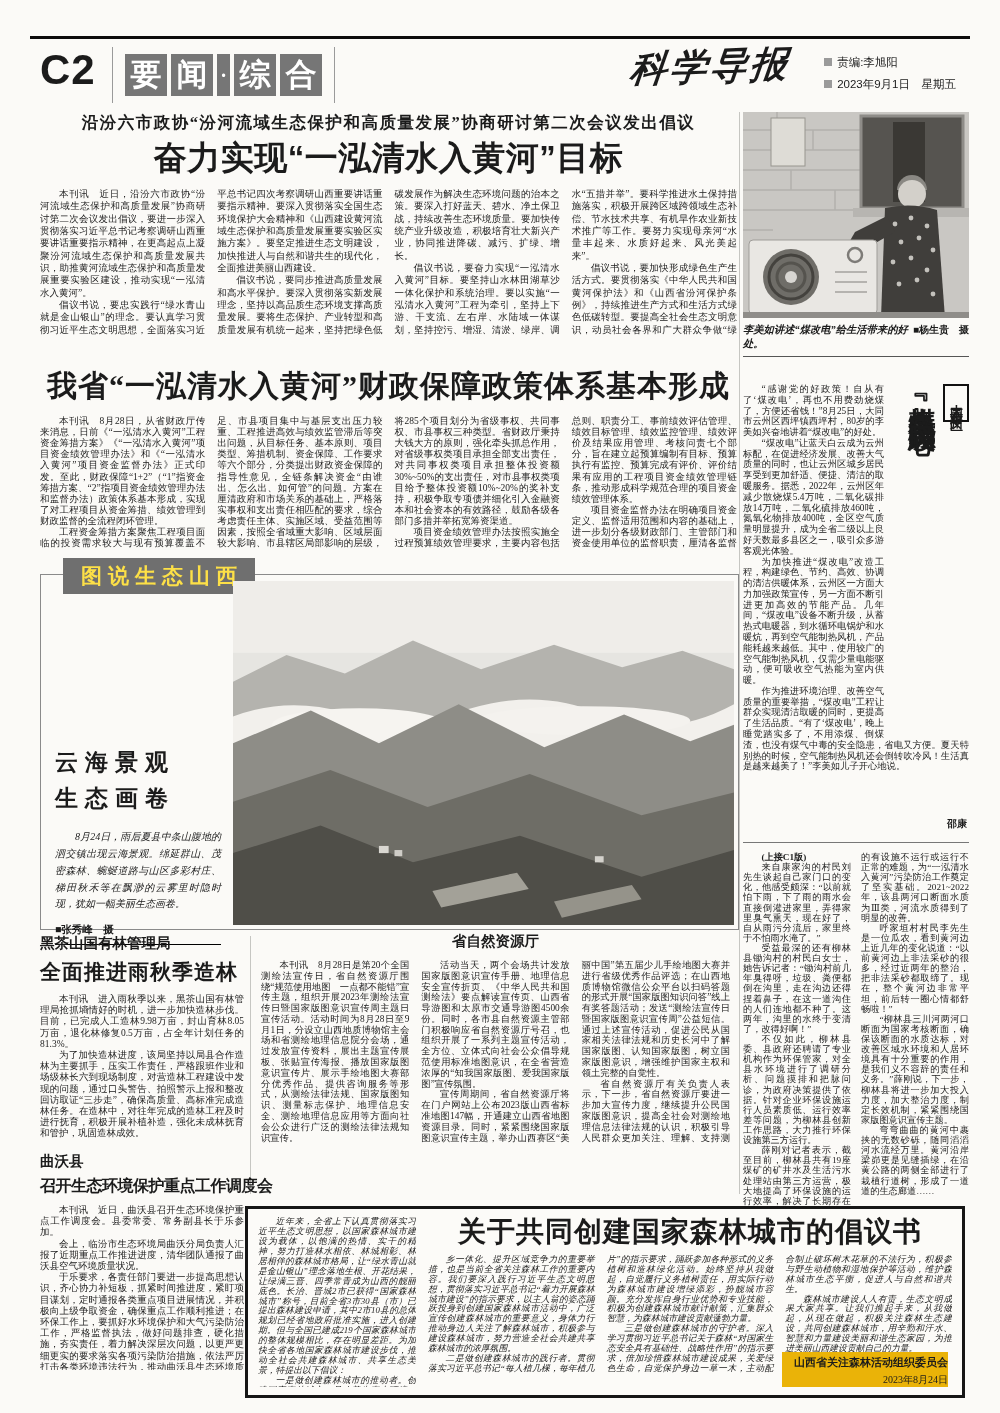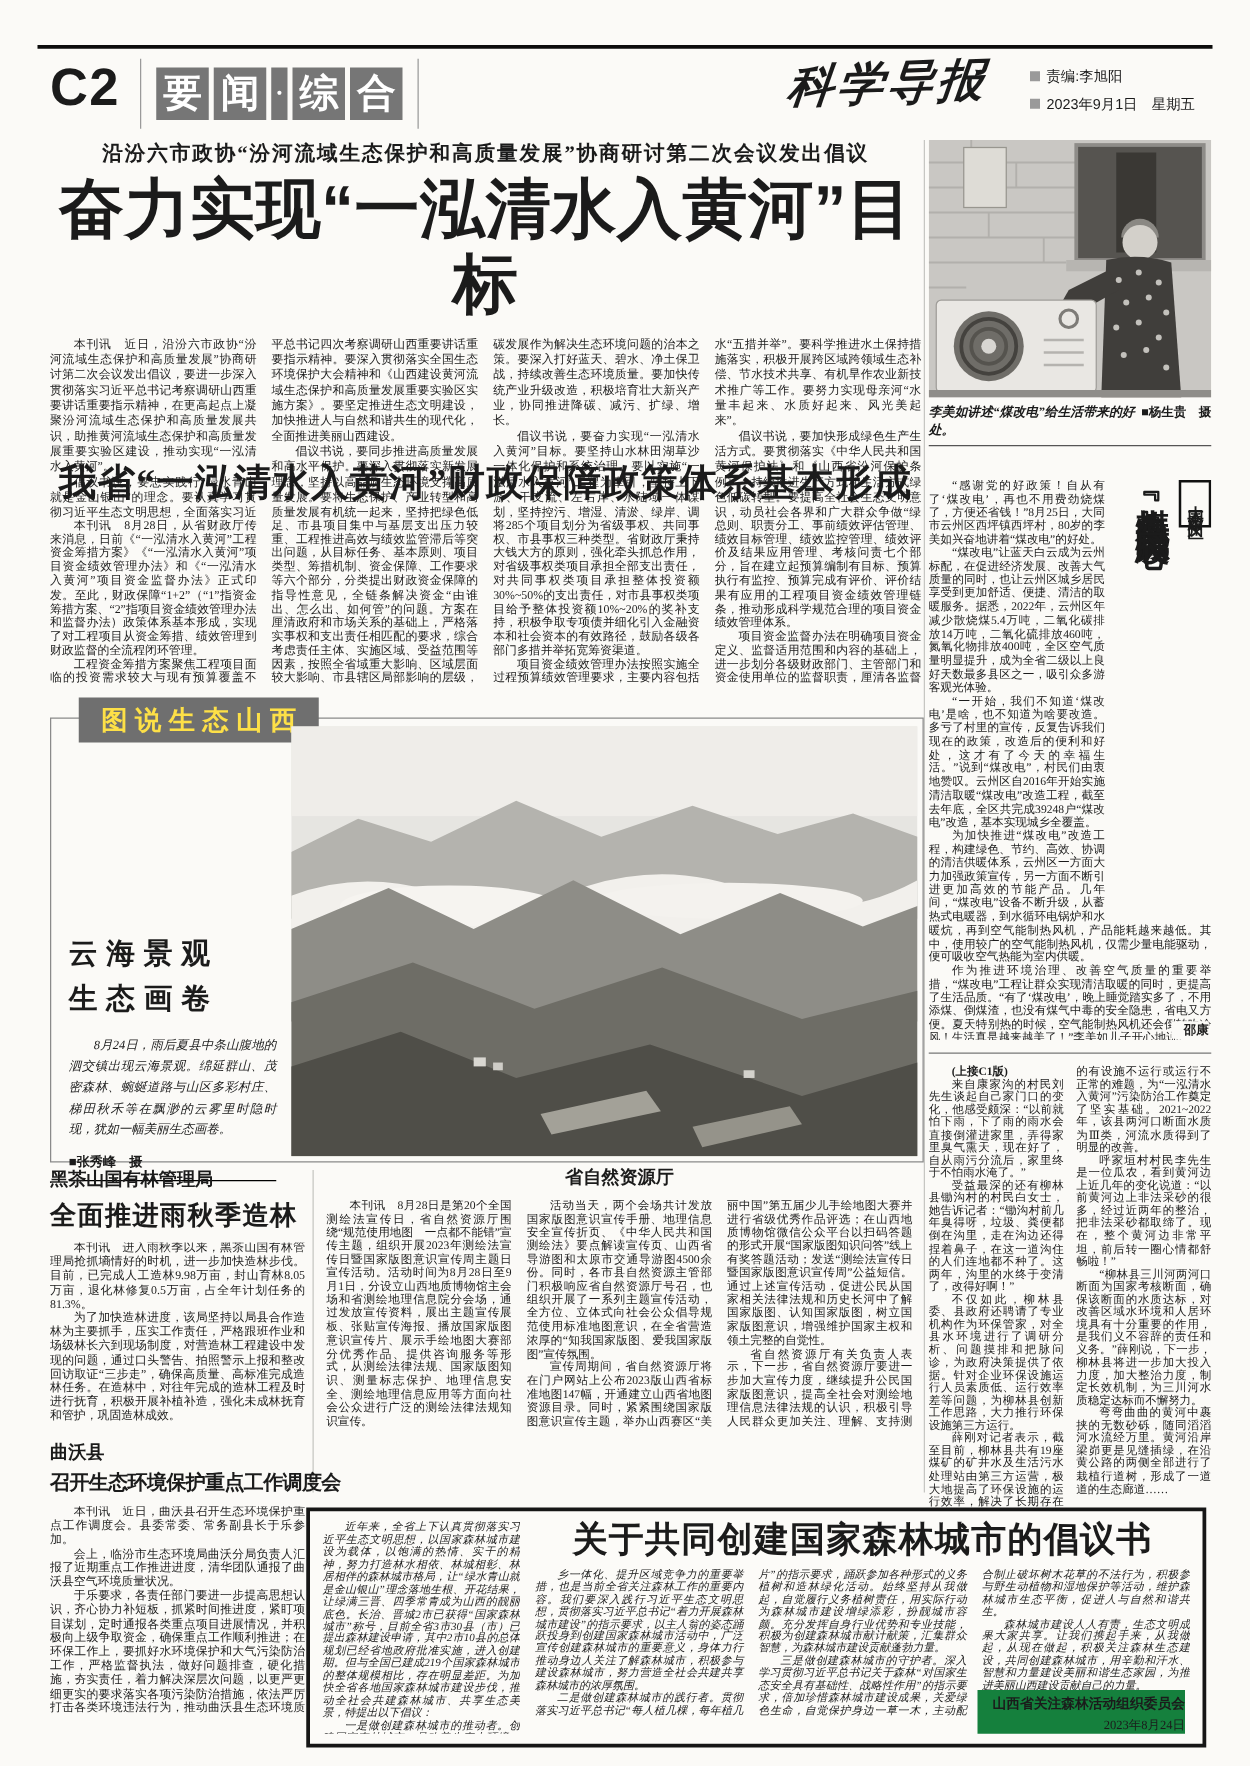--- a/index.html
+++ b/index.html
@@ -27,21 +27,21 @@
   .vrule-main { position:absolute; left:739px; top:112px; width:1px; height:1082px; background:#c6c6c2; }
   .vrule-bl   { position:absolute; left:250px; top:936px; width:1px; height:258px; background:#c6c6c2; }
 
   
   p.art { margin:0; text-indent:2em; text-align:justify; font-size:9.5px; line-height:1.3; }
 
   
   .lead { position:absolute; left:40px; top:112px; width:697px; }
   .lead-kicker { text-align:center; font-size:16.5px; font-weight:bold; letter-spacing:1.5px; }
   .lead-headline { text-align:center; font-family:"Liberation Sans","DejaVu Sans",sans-serif; font-weight:900;
-                   font-size:52px; line-height:1.15; margin-top:5px; letter-spacing:0.5px; }
+                   font-size:33px; line-height:1.15; margin-top:5px; letter-spacing:0.5px; }
   .lead-body { margin-top:11px; height:158px; overflow:hidden; column-count:4; column-gap:12px; }
 
   
   .fiscal { position:absolute; left:40px; top:366px; width:697px; }
   .fiscal-headline { text-align:center; font-weight:900; font-size:30px; letter-spacing:1px; }
   .fiscal-body { margin-top:9px; height:136px; overflow:hidden; column-count:4; column-gap:12px; }
   .fiscal-body p.art { line-height:1.17; }
 
   
   .pessay { position:absolute; left:40px; top:574px; width:697px; height:354px; border:1px solid #8a8a8a; }
@@ -100,21 +100,21 @@
 
   
   .proposal { position:absolute; left:245px; top:1206px; width:720px; height:192px; border:3px solid #161616;
               background:#fcfbf8; box-sizing:border-box; padding:8px 10px; display:flex; }
   .prop-left { width:158px; flex:none; overflow:hidden; }
   .proposal p.art { font-size:8.8px; line-height:1.13; font-style:italic; }
   .prop-right { flex:1; padding-left:12px; position:relative; }
   .prop-headline { text-align:center; font-family:"Liberation Sans","DejaVu Sans",sans-serif; font-weight:900;
                    font-size:28px; letter-spacing:1px; line-height:1.1; }
   .prop-cols { margin-top:7px; height:128px; overflow:hidden; column-count:3; column-gap:12px; }
-  .prop-sign { position:absolute; right:4px; bottom:0; text-align:right; background:#15803d; padding:3px 0 0 12px; }
+  .prop-sign { position:absolute; right:4px; bottom:0; text-align:right; background:#eab308; padding:3px 0 0 12px; }
   .prop-org { font-family:"Liberation Sans",sans-serif; font-weight:bold; font-size:11px; }
   .prop-date { font-size:10px; margin-top:3px; }
 </style>
 </head>
 <body>
 
 <div class="page">
 
   <div class="top-rule"></div>
 
@@ -294,38 +294,37 @@
     <div class="coal-art">
       <div class="vhead">
         <div class="vregion">
           <span>大同市云州区</span>
         </div>
         <div class="vtitle">『煤改电』清洁低碳暖民心</div>
       </div>
       <div>
           <p class="art">“感谢党的好政策！自从有了‘煤改电’，再也不用费劲烧煤了，方便还省钱！”8月25日，大同市云州区西坪镇西坪村，80岁的李美如兴奋地讲着“煤改电”的好处。</p>
           <p class="art">“煤改电”让蓝天白云成为云州标配，在促进经济发展、改善大气质量的同时，也让云州区城乡居民享受到更加舒适、便捷、清洁的取暖服务。据悉，2022年，云州区年减少散烧煤5.4万吨，二氧化碳排放14万吨，二氧化硫排放460吨，氮氧化物排放400吨，全区空气质量明显提升，成为全省二级以上良好天数最多县区之一，吸引众多游客观光体验。</p>
-          <p class="art">“一开始，我们不知道‘煤改电’是啥，也不知道为啥要改造。多亏了村里的宣传，反复告诉我们现在的政策，改造后的便利和好处，这才有了今天的幸福生活。”说到“煤改电”，村民们由衷地赞叹。云州区自2016年开始实施清洁取暖“煤改电”改造工程，截至去年底，全区共完成39248户“煤改电”改造，基本实现城乡全覆盖。</p>
           <p class="art">为加快推进“煤改电”改造工程，构建绿色、节约、高效、协调的清洁供暖体系，云州区一方面大力加强政策宣传，另一方面不断引进更加高效的节能产品。几年间，“煤改电”设备不断升级，从蓄热式电暖器，到水循环电锅炉和水暖炕，再到空气能制热风机，产品能耗越来越低。其中，使用较广的空气能制热风机，仅需少量电能驱动，便可吸收空气热能为室内供暖。</p>
           <p class="art">作为推进环境治理、改善空气质量的重要举措，“煤改电”工程让群众实现清洁取暖的同时，更提高了生活品质。“有了‘煤改电’，晚上睡觉踏实多了，不用添煤、倒煤渣，也没有煤气中毒的安全隐患，省电又方便。夏天特别热的时候，空气能制热风机还会倒转吹冷风！生活真是越来越美了！”李美如儿子开心地说。</p>
         </div>
       <span class="coal-byline">邵康</span>
     </div>
 
     <hr class="rdivider">
 
     <div class="jump">
       <p class="art jump-label">(上接C1版)</p>
       <div>
           <p class="art">来自康家沟的村民刘先生谈起自己家门口的变化，他感受颇深：“以前就怕下雨，下了雨的雨水会直接倒灌进家里，弄得家里臭气熏天，现在好了，自从雨污分流后，家里终于不怕雨水淹了。”</p>
           <p class="art">受益最深的还有柳林县锄沟村的村民白女士，她告诉记者：“锄沟村前几年臭得呀，垃圾、粪便都倒在沟里，走在沟边还得捏着鼻子，在这一道沟住的人们连地都不种了。这两年，沟里的水终于变清了，改得好啊！”</p>
           <p class="art">不仅如此，柳林县委、县政府还聘请了专业机构作为环保管家，对全县水环境进行了调研分析、问题摸排和把脉问诊，为政府决策提供了依据。针对企业环保设施运行人员素质低、运行效率差等问题，为柳林县创新工作思路，大力推行环保设施第三方运行。</p>
           <p class="art">薛刚对记者表示，截至目前，柳林县共有19座煤矿的矿井水及生活污水处理站由第三方运营，极大地提高了环保设施的运行效率，解决了长期存在的有设施不运行或运行不正常的难题，为“一泓清水入黄河”污染防治工作奠定了坚实基础。2021~2022年，该县两河口断面水质为Ⅲ类，河流水质得到了明显的改善。</p>
           <p class="art">呼家垣村村民李先生是一位瓜农，看到黄河边上近几年的变化说道：“以前黄河边上非法采砂的很多，经过近两年的整治，把非法采砂都取缔了。现在，整个黄河边非常平坦，前后转一圈心情都舒畅啦！”</p>
-          <p class="art">“柳林县三川河两河口断面为国家考核断面，确保该断面的水质达标，对改善区域水环境和人居环境具有十分重要的作用，是我们义不容辞的责任和义务。”薛刚说，下一步，柳林县将进一步加大投入力度，加大整治力度，制定长效机制，为三川河水质稳定达标而不懈努力。</p>
+          <p class="art">“柳林县三川河两河口断面为国家考核断面，确保该断面的水质达标，对改善区域水环境和人居环境具有十分重要的作用，是我们义不容辞的责任和义务。”薛刚说，下一步，柳林县将进一步加大投入力度，加大整治力度，制定长效机制，紧紧围绕国家版图意识宣传主题。</p>
           <p class="art">弯弯曲曲的黄河中裹挟的无数砂砾，随同滔滔河水流经万里。黄河沿岸梁峁更是见缝插绿，在沿黄公路的两侧全部进行了栽植行道树，形成了一道道的生态廊道……</p>
         </div>
     </div>
   </div>
 
   <div class="proposal">
     <div class="prop-left">
       <div>
           <p class="art">近年来，全省上下认真贯彻落实习近平生态文明思想，以国家森林城市建设为载体，以饱满的热情、实干的精神，努力打造林水相依、林城相彰、林居相伴的森林城市格局，让“绿水青山就是金山银山”理念落地生根、开花结果，让绿满三晋、四季常青成为山西的靓丽底色。长治、晋城2市已获得“国家森林城市”称号，目前全省3市30县（市）已提出森林建设申请，其中2市10县的总体规划已经省地政府批准实施，进入创建期。但与全国已建成219个国家森林城市的整体规模相比，存在明显差距。为加快全省各地国家森林城市建设步伐，推动全社会共建森林城市、共享生态美景，特提出以下倡议：</p>
           <p class="art">一是做创建森林城市的推动者。创建国家森林城市，是改善生态大环境、推进城</p>

